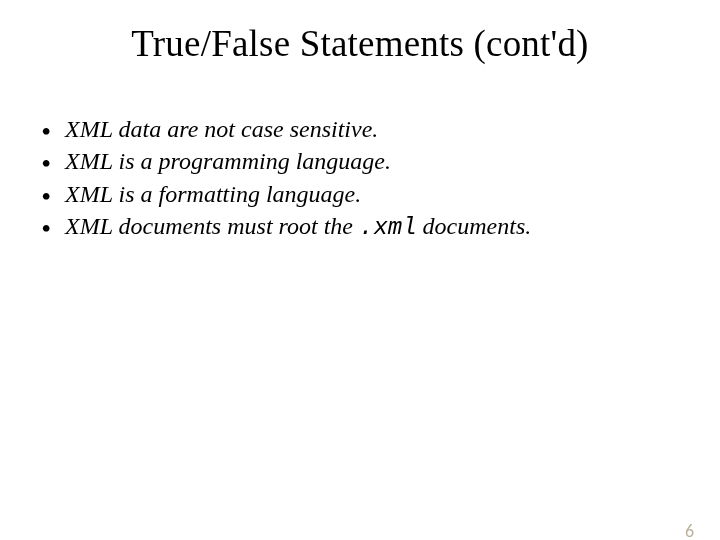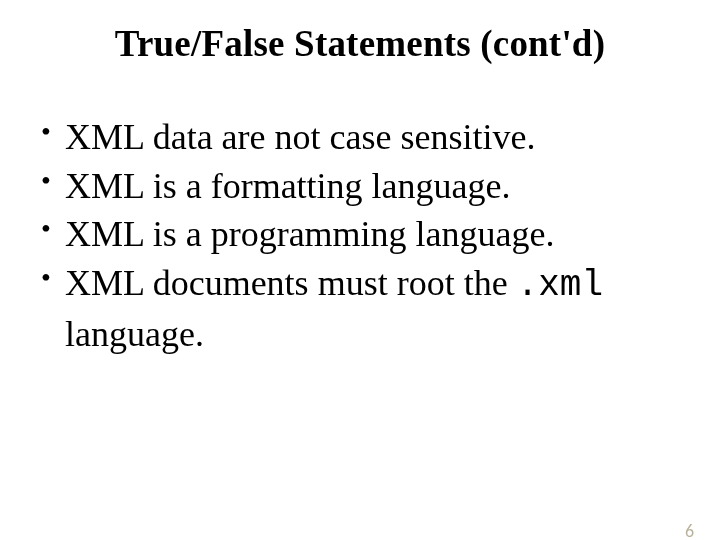--- a/index.html
+++ b/index.html
@@ -16,34 +16,35 @@
     position: relative;
     width: 720px;
     height: 540px;
     box-sizing: border-box;
   }
   .title {
     text-align: center;
     font-size: 37px;
     margin-top: 22px;
     margin-bottom: 48px;
-    font-weight: bold;
+    font-weight: normal;
     letter-spacing: 0.2px;
   }
   ul.bullets {
     list-style: none;
     margin: 0;
     padding: 0 58px 0 35px;
   }
   ul.bullets li {
-    font-size: 36px;
+    font-size: 24px;
     line-height: 1.35;
     padding-left: 30px;
     position: relative;
     margin: 0;
+    font-style: italic;
   }
   ul.bullets li::before {
     content: "•";
     position: absolute;
     left: 6px;
     top: 0;
     font-size: 28px;
     line-height: 1.35;
   }
   .mono {
@@ -60,20 +61,20 @@
 </style>
 </head>
 <body>
 
 <div class="slide">
 
   <div class="title">True/False Statements (cont'd)</div>
 
   <ul class="bullets">
     <li><span>XML data are not case sensitive.</span></li>
+    <li><span>XML is a programming language.</span></li>
     <li><span>XML is a formatting language.</span></li>
-    <li><span>XML is a programming language.</span></li>
-    <li><span>XML documents must root the </span><span class="mono">.xml</span><span> language.</span></li>
+    <li><span>XML documents must root the </span><span class="mono">.xml</span><span> documents.</span></li>
   </ul>
 
   <div class="page-number">6</div>
 
 </div>
 
 </body></html>

